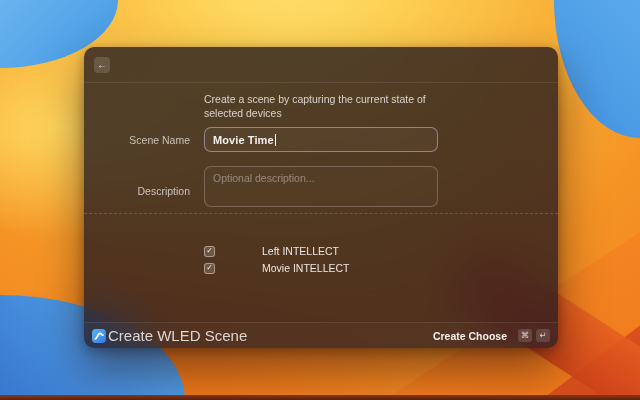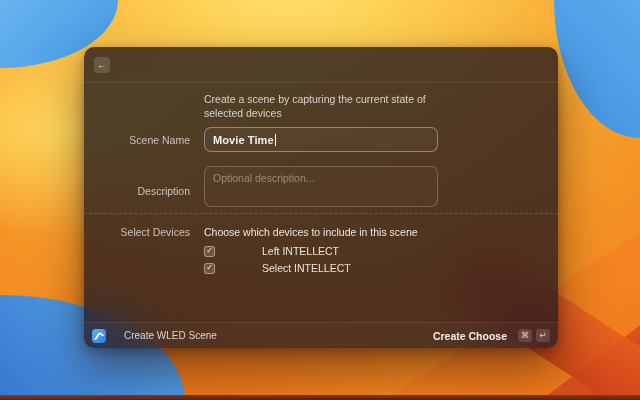--- a/index.html
+++ b/index.html
@@ -138,21 +138,21 @@
     display: flex; align-items: center; padding: 0 8px;
     border-top: 1px solid rgba(255,255,255,0.08);
     background: rgba(255,255,255,0.02);
   }
   .wled-icon {
     width: 14px; height: 14px; border-radius: 4px;
     background: linear-gradient(135deg, #5fb2f5 0%, #2f7ce8 100%);
     display: flex; align-items: center; justify-content: center;
     flex: 0 0 14px;
   }
-  .footer-app { margin-left: 18px; color: #ddd6d1; font-size: 10px; }
+  .footer-app { margin-left: 2px; color: #ddd6d1; font-size: 15px; }
   .footer-spacer { flex: 1; }
   .primary-label { color: #f3efec; font-size: 10.5px; font-weight: 700; margin-right: 7px; }
   .kbd {
     min-width: 14px; height: 13px; padding: 0 2px; margin-left: 4px;
     border-radius: 3px; background: rgba(255,255,255,0.14);
     color: #d9d2cd; font-size: 8.5px; line-height: 1;
     display: flex; align-items: center; justify-content: center;
   }
 </style>
 </head>
@@ -197,47 +197,41 @@
     <div class="fld">
       <div class="input-box">
         <span>Movie Time</span>
         <span class="caret"></span>
       </div>
     </div>
   </div>
 
   <div class="sep-dashed"></div>
 
-  <div class="row row-select">
-    <div class="lbl">Select Devices</div>
-    <div class="fld">
-      <div class="select-hint">Choose which devices to include in this scene</div>
-    </div>
-  </div>
 
   <div class="row row-cb1">
     <div class="lbl"></div>
     <div class="fld">
       <div class="cb-wrap">
         <span class="cb-box">
             <span>✓</span>
           </span>
         <span class="cb-label">Left INTELLECT</span>
       </div>
     </div>
   </div>
 
   <div class="row row-cb2">
     <div class="lbl"></div>
     <div class="fld">
       <div class="cb-wrap">
         <span class="cb-box">
             <span>✓</span>
           </span>
-        <span class="cb-label">Select INTELLECT</span>
+        <span class="cb-label">Movie INTELLECT</span>
       </div>
     </div>
   </div>
 
   <div class="win-footer">
     <span class="wled-icon">
       <svg width="14" height="14" viewBox="0 0 14 14">
         <path d="M3.2 9.8 C5.6 9.8 5.4 4.4 8 4.4 C9.6 4.4 9.4 6.4 11 6.2" fill="none" stroke="#ffffff" stroke-width="1.7" stroke-linecap="round"></path>
       </svg>
     </span>

